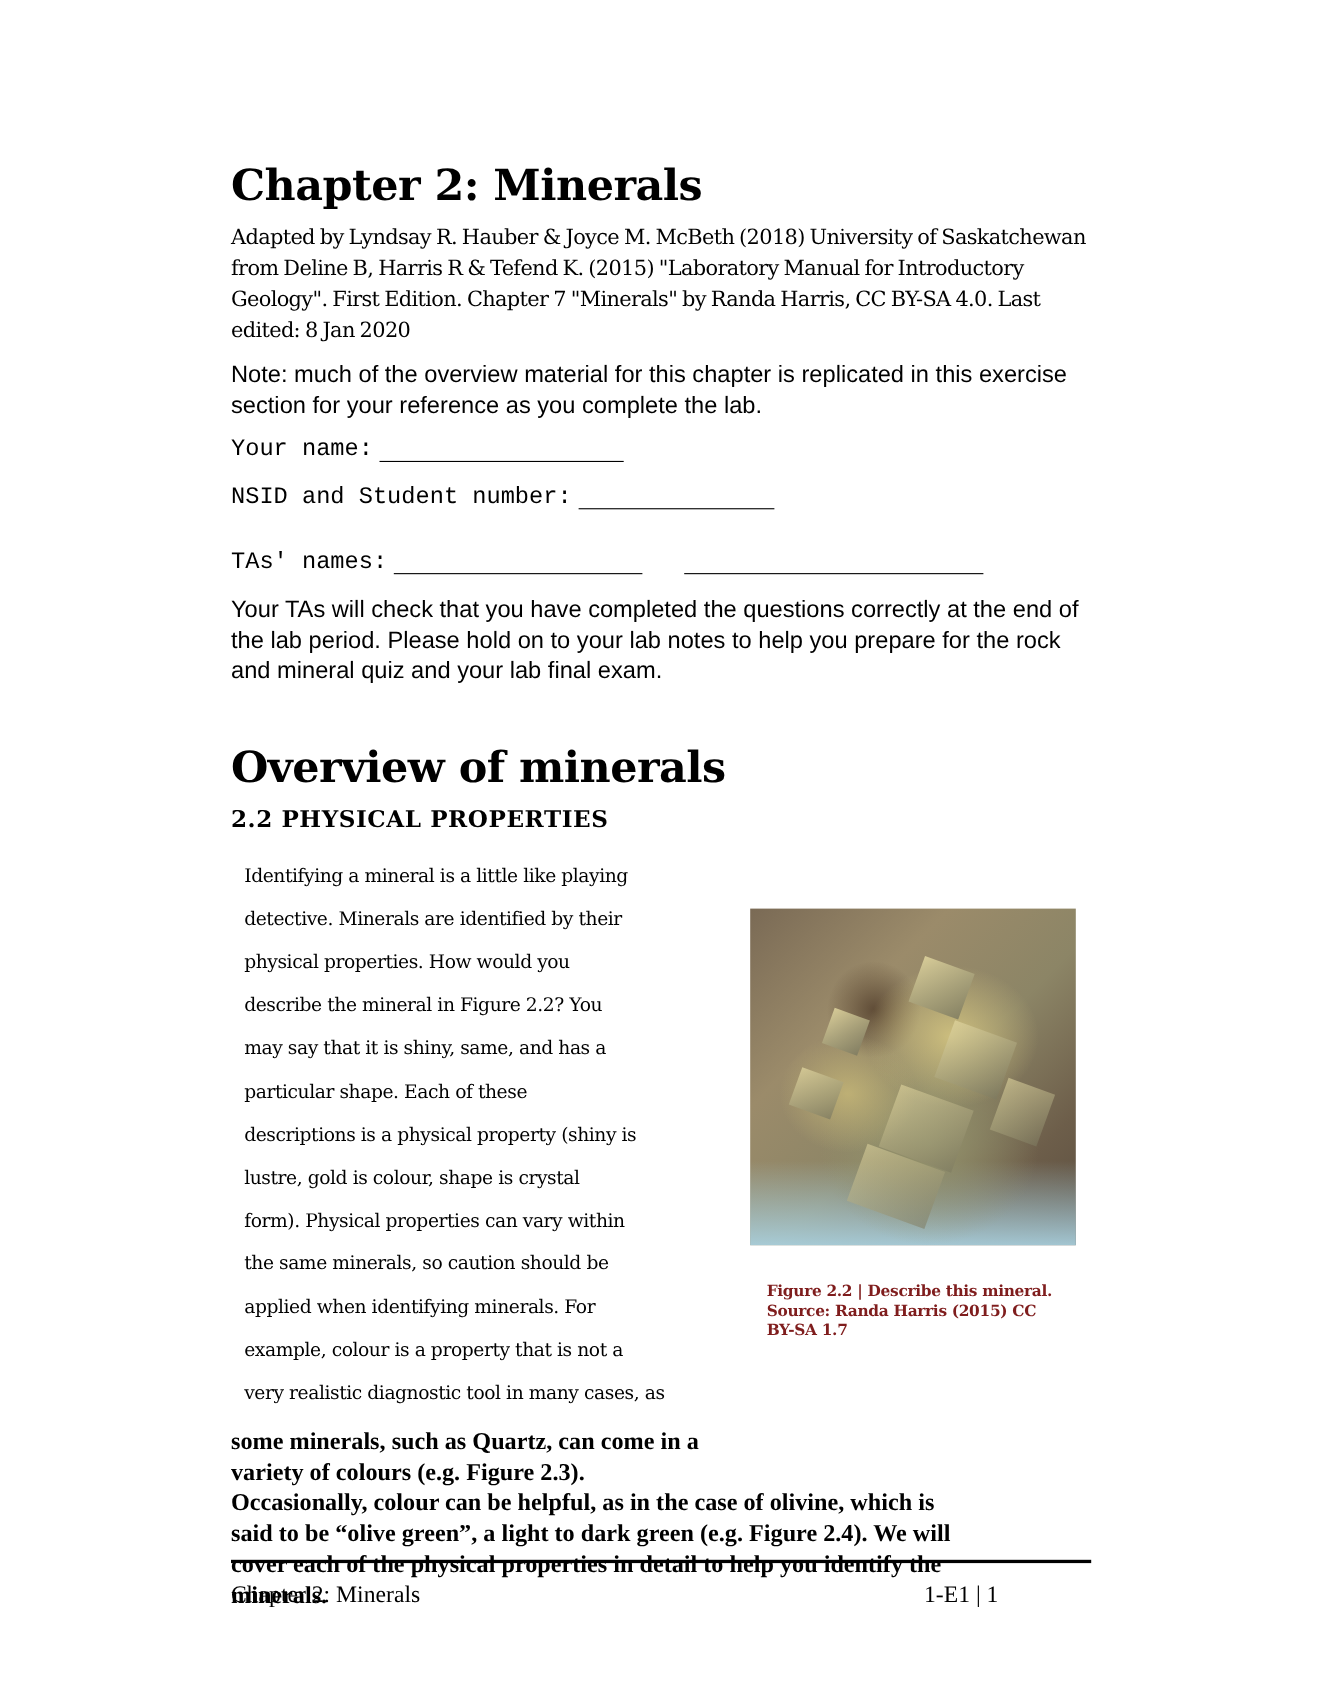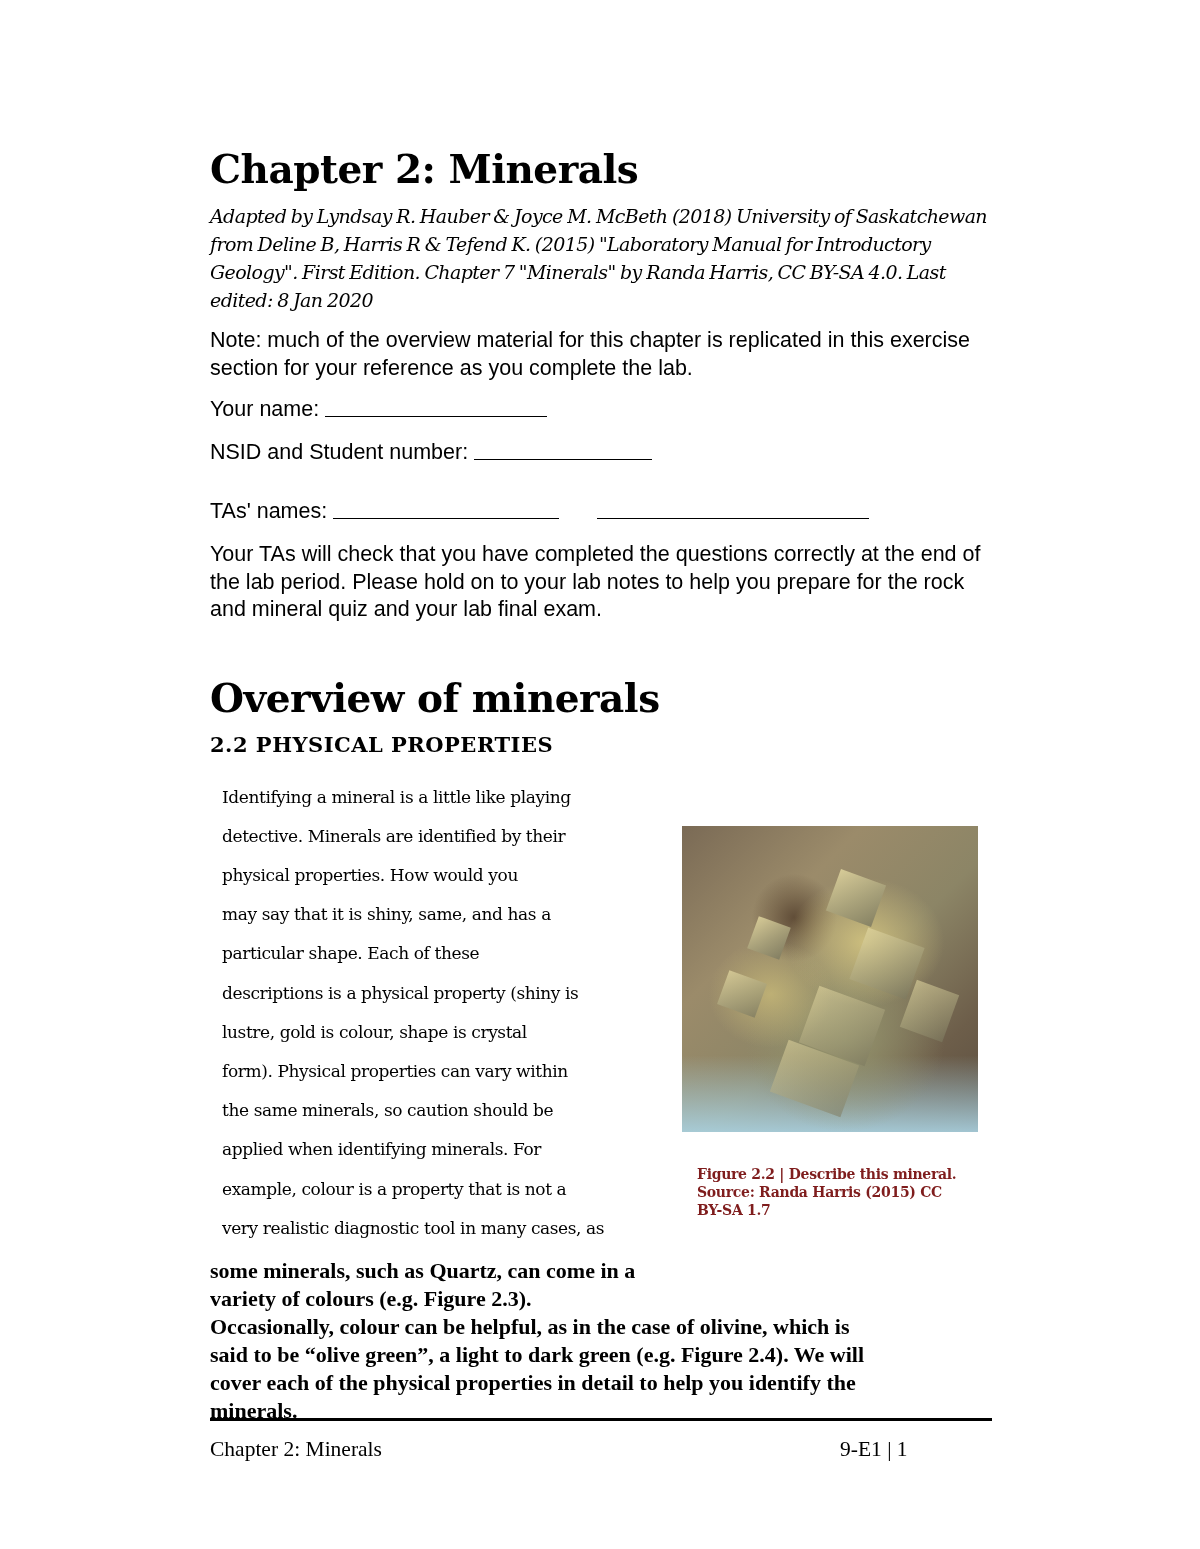--- a/index.html
+++ b/index.html
@@ -24,42 +24,41 @@
     .chapter-title {
       font-family: "DejaVu Serif", serif;
       font-weight: bold;
       font-size: 39px;
       line-height: 58px;
       margin: 0;
       letter-spacing: -0.5px;
     }
     .attribution {
       font-family: "DejaVu Serif", serif;
-      font-style: italic;
       font-size: 19px;
       line-height: 28px;
       margin: 4px 0 0 0;
       letter-spacing: -0.6px;
       word-spacing: -1px;
     }
     .body-text {
       font-family: Liberation Sans, sans-serif;
       font-size: 21.5px;
       line-height: 27.5px;
       margin: 0;
     }
     .note {
       margin-top: 13px;
     }
     .field-row {
-      font-family: Liberation Sans, sans-serif;
+      font-family: Liberation Mono, monospace;
       font-size: 21.5px;
       line-height: 27px;
       display: flex;
-      align-items: flex-start;
+      align-items: center;
       height: 27px;
     }
     .field-blank {
       display: inline-block;
       border-bottom: 1.5px solid #000;
       height: 20px;
       margin-left: 6px;
     }
     .tas-note {
       margin-top: 16px;
@@ -182,20 +181,21 @@
   <div style="height:48px"></div>
   <h2 class="section-title">Overview of minerals</h2>
   <div style="height:6px"></div>
   <h3 class="subsection-title">2.2 PHYSICAL PROPERTIES</h3>
   <div style="height:12px"></div>
 
   <div>
     <div class="main-para">Identifying a mineral is a little like playing</div>
     <div class="main-para">detective. Minerals are identified by their</div>
     <div class="main-para">physical properties. How would you</div>
+    <div class="main-para">describe the mineral in Figure 2.2?  You</div>
     <div class="main-para">may say that it is shiny, same, and has a</div>
     <div class="main-para">particular shape. Each of these</div>
     <div class="main-para">descriptions is a physical property (shiny is</div>
     <div class="main-para">lustre, gold is colour, shape is crystal</div>
     <div class="main-para">form). Physical properties can vary within</div>
     <div class="main-para">the same minerals, so caution should be</div>
     <div class="main-para">applied when identifying minerals. For</div>
     <div class="main-para">example, colour is a property that is not a</div>
     <div class="main-para">very realistic diagnostic tool in many cases, as</div>
     <div style="height:3px"></div>
@@ -219,13 +219,13 @@
 </div>
 
 <div class="caption">
   <div>Figure 2.2 | Describe this mineral.</div>
   <div>Source: Randa Harris (2015) CC</div>
   <div>BY-SA 1.7</div>
 </div>
 
 <div class="footer-rule"></div>
 <div class="footer-left">Chapter 2: Minerals</div>
-<div class="footer-right">9-E1 | 1</div>
+<div class="footer-right">1-E1 | 1</div>
 
 </body></html>

